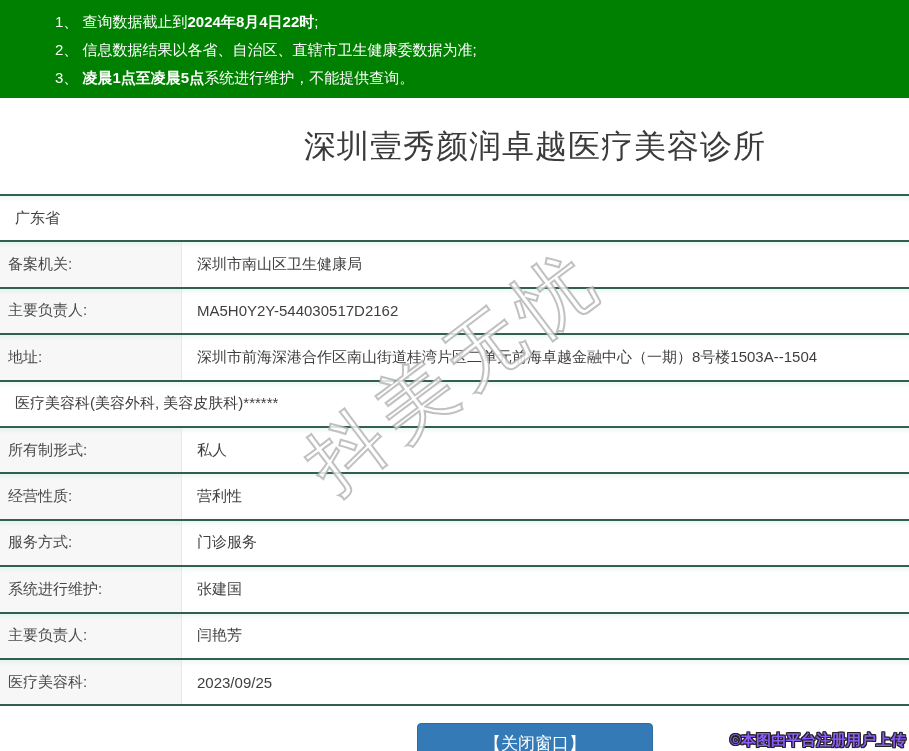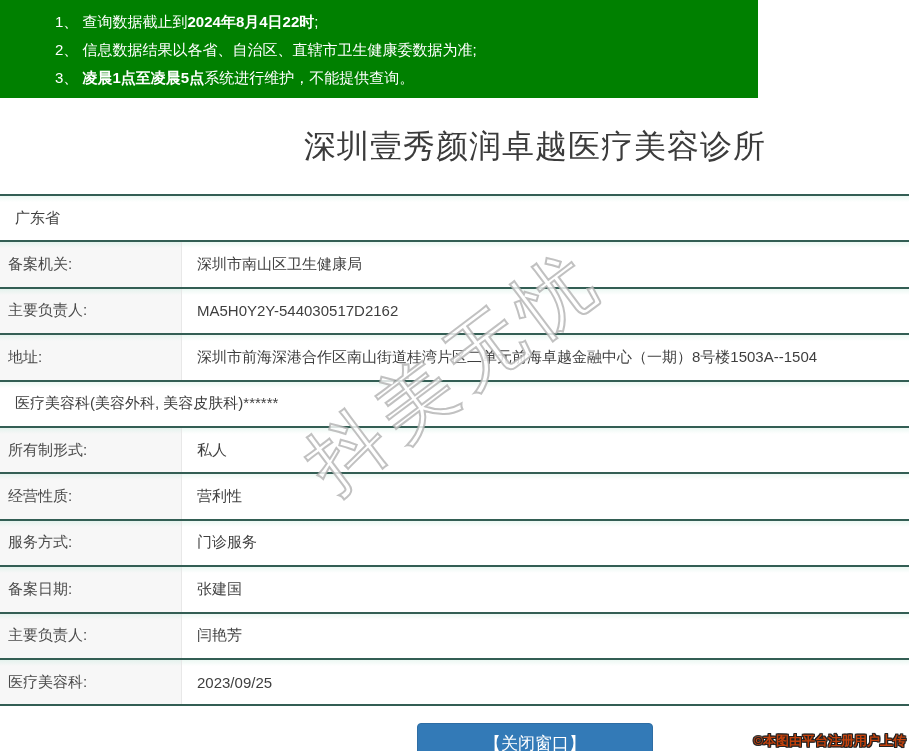--- a/index.html
+++ b/index.html
@@ -5,21 +5,21 @@
   * { margin:0; padding:0; box-sizing:border-box; }
   html,body { width:909px; height:751px; overflow:hidden; }
   body {
     position:relative;
     background:#ffffff;
     font-family:"Liberation Sans","DejaVu Sans",sans-serif;
     color:#3f3f3f;
   }
   
   .notice {
-    width:758px; height:98px;
+    width:909px; height:98px;
     background:#008000;
     color:#ffffff;
     padding:8px 10px 0 55px;
     font-size:15px;
   }
   .notice-line { line-height:28px; white-space:nowrap; }
   .notice-line b { font-weight:bold; }
 
   
   .inner { width:1070px; }
@@ -83,23 +83,23 @@
     letter-spacing:10px;
     white-space:nowrap;
     color:rgba(255,255,255,0.82);
     -webkit-text-stroke:2px rgba(172,172,172,0.75);
     pointer-events:none;
     z-index:5;
   }
   .wm-corner {
     position:absolute;
     right:3px; bottom:1px;
-    font-size:13px;
+    font-size:15px;
     font-weight:bold;
-    color:#c2410c;
+    color:#8b5cf6;
     text-shadow:
       -1px -1px 0 #222, 1px -1px 0 #222,
       -1px  1px 0 #222, 1px  1px 0 #222,
       0 -1px 0 #222, 0 1px 0 #222,
       -1px 0 0 #222, 1px 0 0 #222;
     z-index:6;
     white-space:nowrap;
   }
 </style>
 </head>
@@ -140,21 +140,21 @@
     </div>
     <div class="detail-row">
       <div class="cell-label">经营性质:</div>
       <div class="cell-value">营利性</div>
     </div>
     <div class="detail-row">
       <div class="cell-label">服务方式:</div>
       <div class="cell-value">门诊服务</div>
     </div>
     <div class="detail-row">
-      <div class="cell-label">备案日期:</div>
+      <div class="cell-label">系统进行维护:</div>
       <div class="cell-value">张建国</div>
     </div>
     <div class="detail-row">
       <div class="cell-label">主要负责人:</div>
       <div class="cell-value">闫艳芳</div>
     </div>
     <div class="detail-row">
       <div class="cell-label">医疗美容科:</div>
       <div class="cell-value">2023/09/25</div>
     </div>

